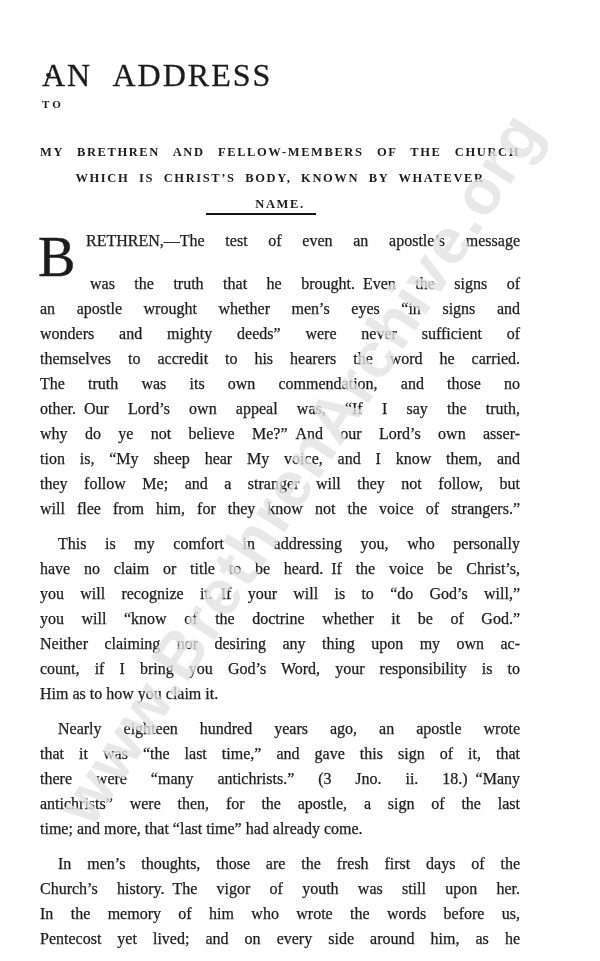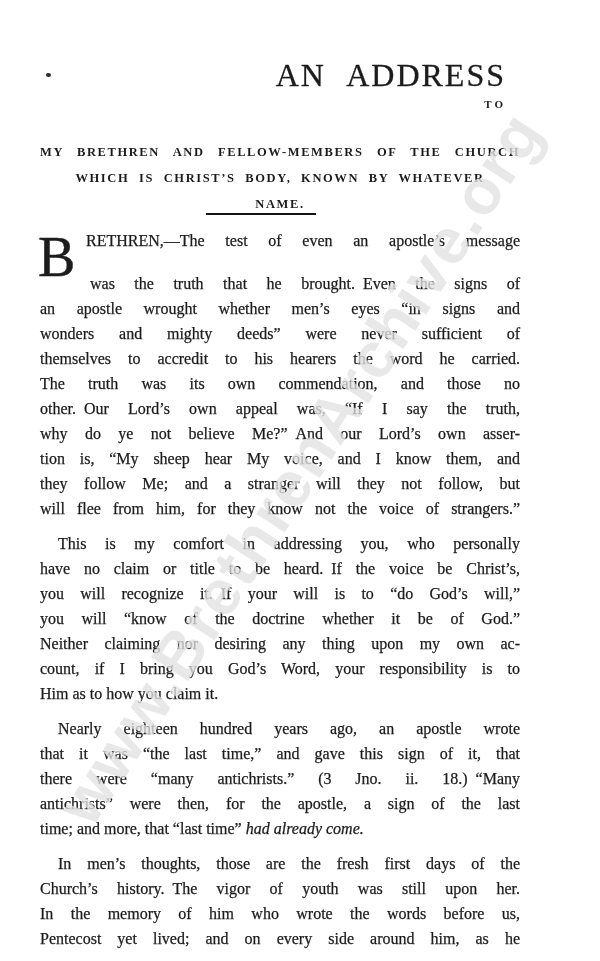--- a/index.html
+++ b/index.html
@@ -6,42 +6,42 @@
   .page{position:relative;width:600px;height:961px;background:#ffffff;overflow:hidden;
         font-family:"Liberation Serif","DejaVu Serif",serif;color:#1c1c1c;}
   
   .watermark{position:absolute;left:300px;top:468px;z-index:3;pointer-events:none;
              transform:translate(-50%,-50%) rotate(-57deg);
              font-family:"Liberation Sans","DejaVu Sans",sans-serif;font-weight:bold;
              font-size:64px;letter-spacing:2px;white-space:nowrap;
              color:#e2e2e2;opacity:0.78;}
   .print-dot{position:absolute;left:46px;top:73px;width:5px;height:4px;background:#2a2a2a;
              border-radius:45% 55% 50% 50%;}
-  .heading{position:absolute;left:40px;top:56px;width:480px;text-align:right;}
+  .heading{position:absolute;left:56px;top:56px;width:480px;text-align:left;}
   .main-title{font-size:32px;letter-spacing:2px;word-spacing:12px;line-height:38px;
               position:relative;left:-14px;-webkit-text-stroke:0.3px #1c1c1c;}
   .subtitle-to{margin-top:4px;font-size:11px;font-weight:bold;letter-spacing:3px;
                position:relative;left:-14px;}
   .dedication{position:absolute;left:40px;top:124px;width:480px;font-size:12.5px;
               font-weight:bold;letter-spacing:1.6px;word-spacing:5px;line-height:26px;
               text-align:center;}
   .dedication .line.just{text-align:justify;text-align-last:justify;margin-top:15px;}
   .rule{position:absolute;left:206px;top:213px;width:110px;height:2px;background:#151515;}
   .body-text{position:absolute;left:40px;top:228px;width:480px;font-size:16px;
              line-height:25px;-webkit-text-stroke:0.25px #1c1c1c;}
   .line{white-space:normal;}
   .line.just{text-align:justify;text-align-last:justify;}
   .para{position:relative;}
   .para.indent > .line:first-child{padding-left:18px;margin-top:10px;}
   .para.has-dropcap > .line:nth-child(1){padding-left:36px;}
   .para.has-dropcap > .line:nth-child(2){padding-left:46px;}
   .para.has-dropcap > .line:nth-child(3){padding-left:50px;margin-top:18px;}
   .drop-cap{position:absolute;left:-2px;top:1px;font-size:56px;line-height:1;
             -webkit-text-stroke:0.4px #1c1c1c;}
-  .it{font-style:italic;margin-top:22px;}
+  .it{margin-top:22px;}
 </style>
 </head>
 <body>
 
 <div class="page">
 
   <div class="watermark">www.BrethrenArchive.org</div>
 
   <span class="print-dot"></span>
 

